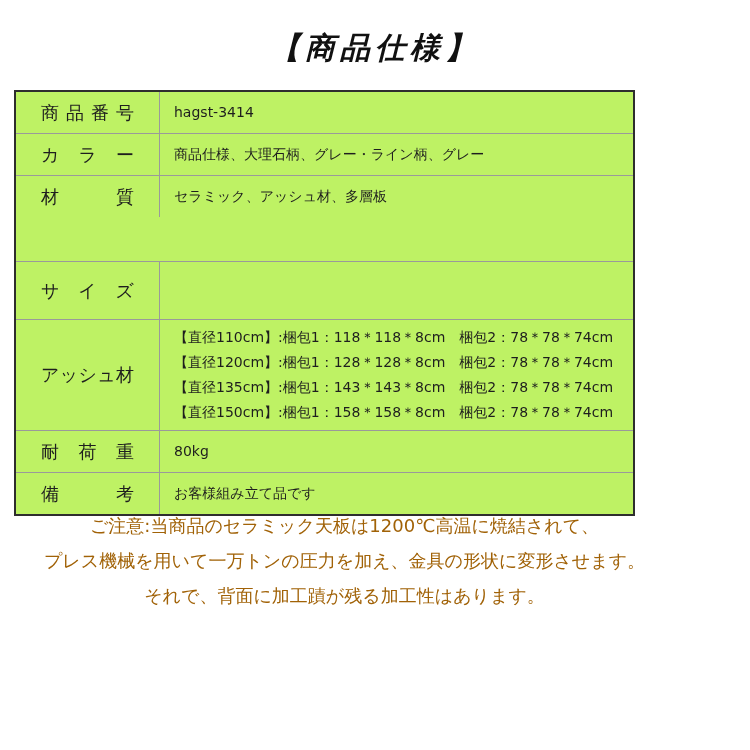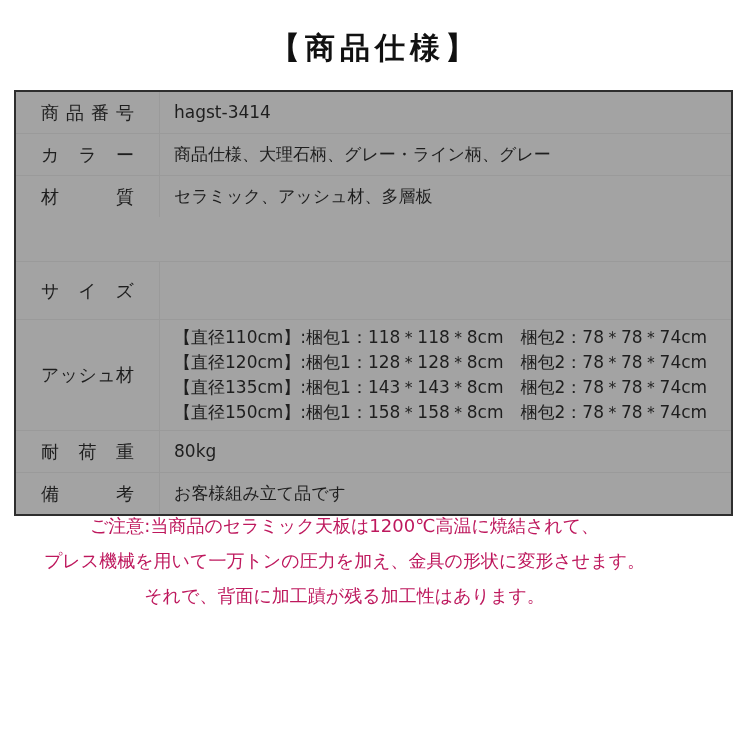--- a/index.html
+++ b/index.html
@@ -11,28 +11,29 @@
     overflow: hidden;
   }
   .page-title {
     margin: 0;
     padding-top: 28px;
     text-align: center;
     font-size: 30px;
     font-weight: bold;
     letter-spacing: 5px;
     color: #111111;
+    font-style: italic;
   }
   .spec-table {
     position: absolute;
     left: 14px; top: 90px;
-    width: 719px;
+    width: 621px;
     border: 2px solid #2e2e2e;
     box-sizing: border-box;
-    background: #a3a3a3;
+    background: #bef264;
   }
   .spec-row {
     display: flex;
     border-top: 1px solid #9a9a9a;
     min-height: 41px;
   }
   .spec-row:first-child { border-top: none; }
   .spec-row.h2 { min-height: 57px; margin-top: 44px; }
   .spec-row.h4 { min-height: 101px; }
   .spec-label {
@@ -52,32 +53,32 @@
     text-align: justify;
     text-align-last: justify;
   }
   .spec-value {
     flex: 1;
     display: flex;
     flex-direction: column;
     justify-content: center;
     box-sizing: border-box;
     padding: 5px 8px 5px 14px;
-    font-size: 17px;
+    font-size: 14px;
     line-height: 25px;
     color: #1e1e1e;
     white-space: nowrap;
   }
   .note-block {
     position: absolute;
     top: 508px;
     left: 0;
     width: 689px;
     text-align: center;
-    color: #be185d;
+    color: #a16207;
     font-size: 18px;
     line-height: 35px;
   }
   .note-line { margin: 0; }
 </style>
 </head>
 <body>
 
 <h1 class="page-title">【商品仕様】</h1>
 

